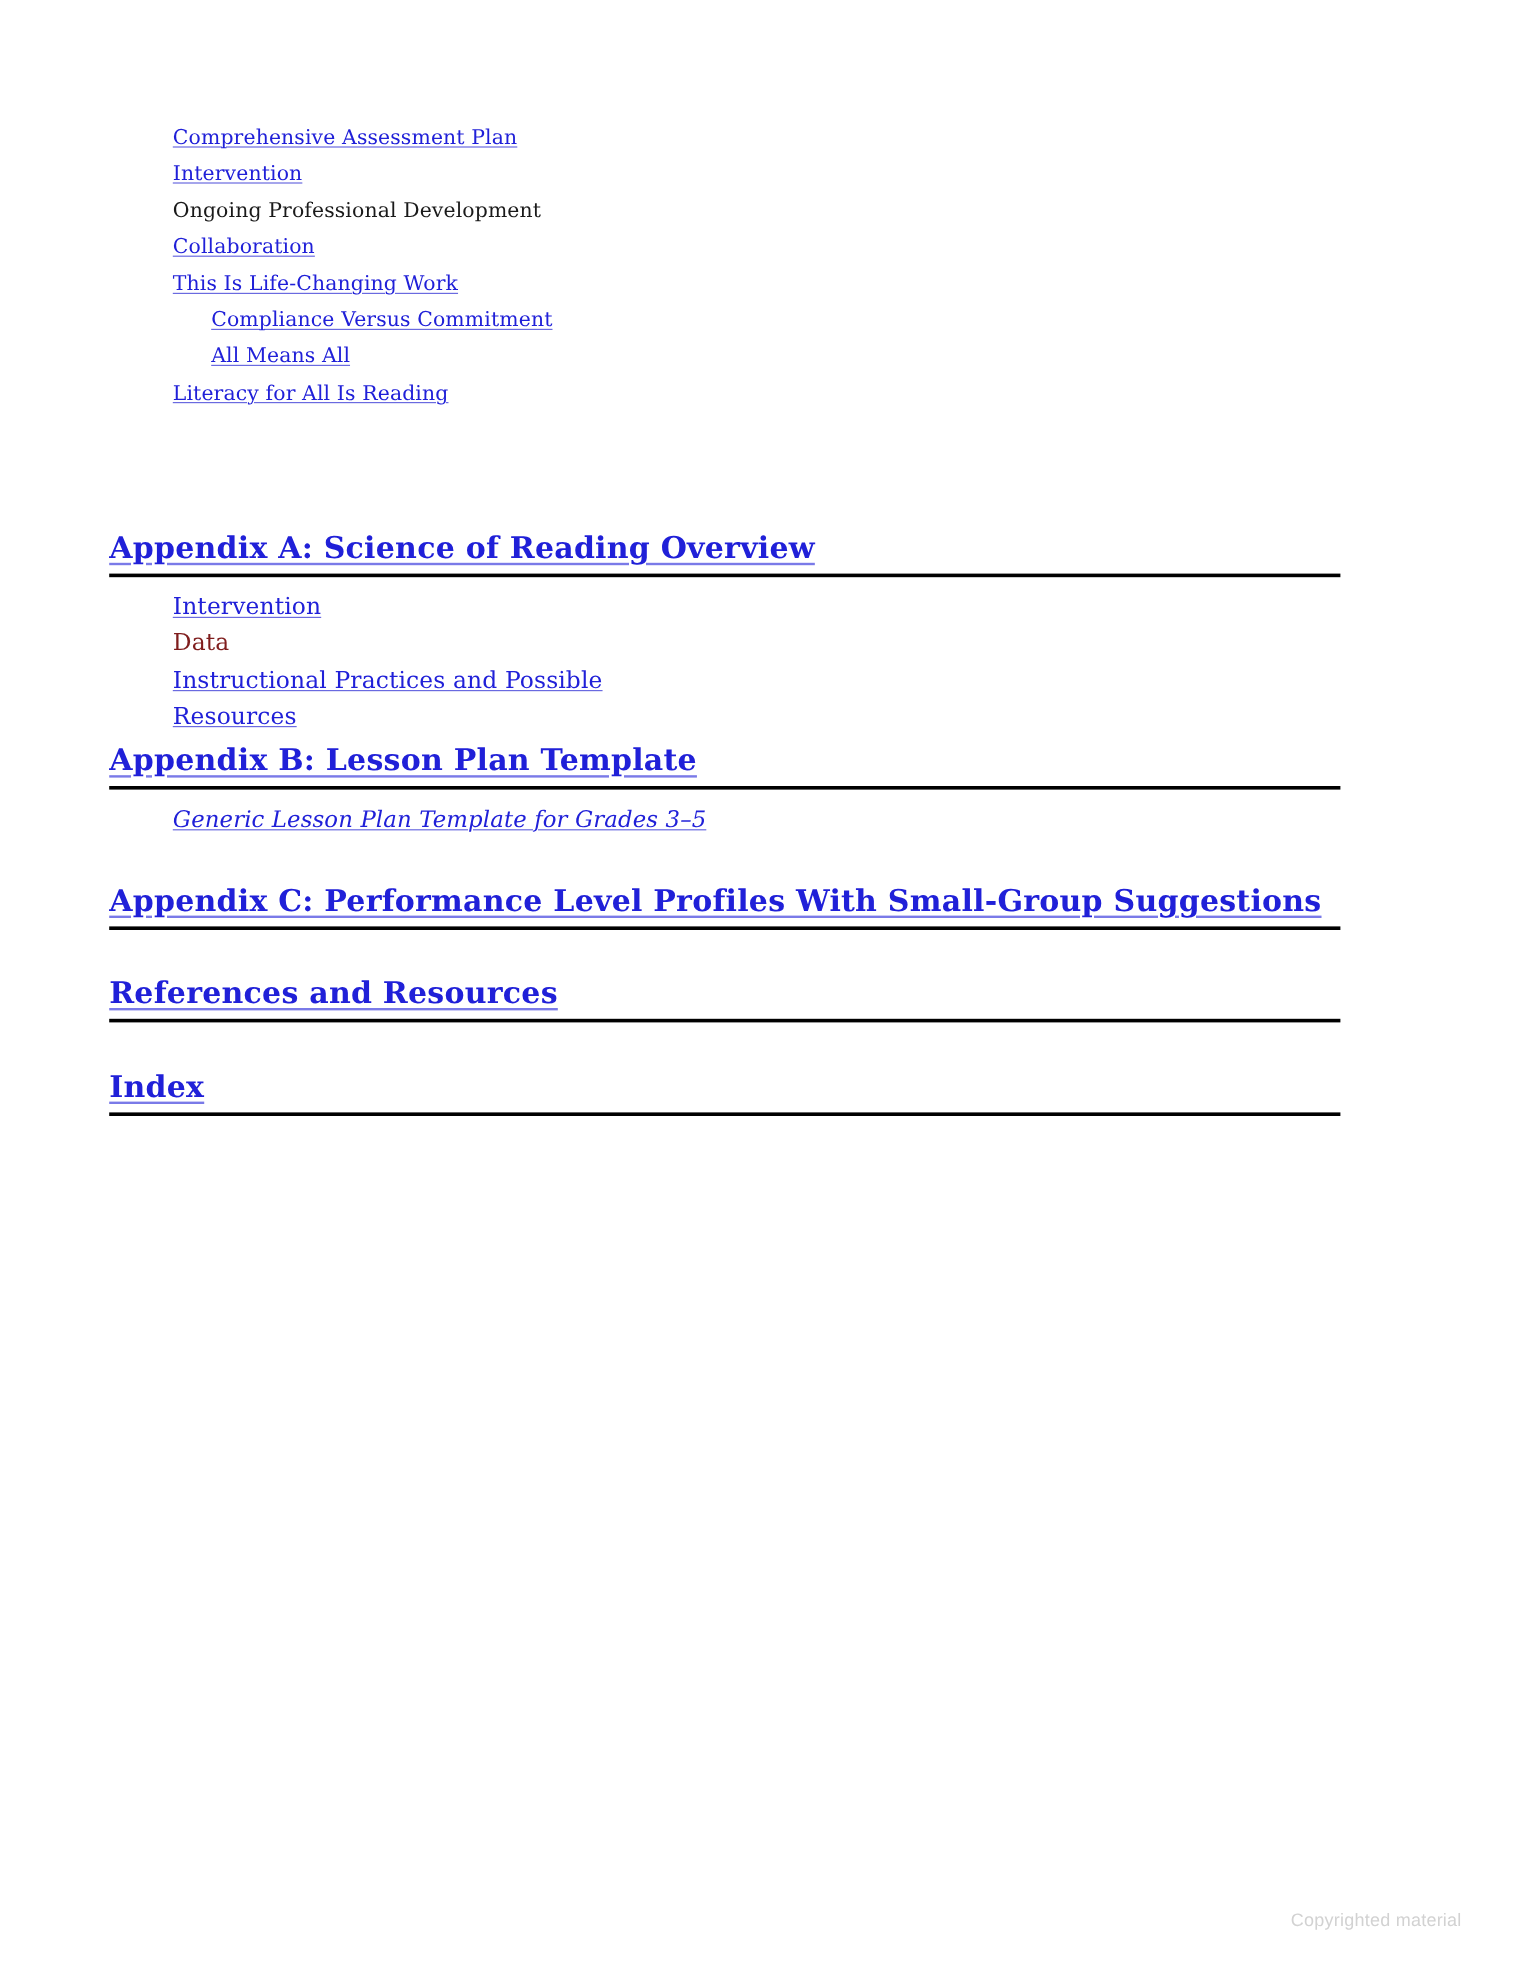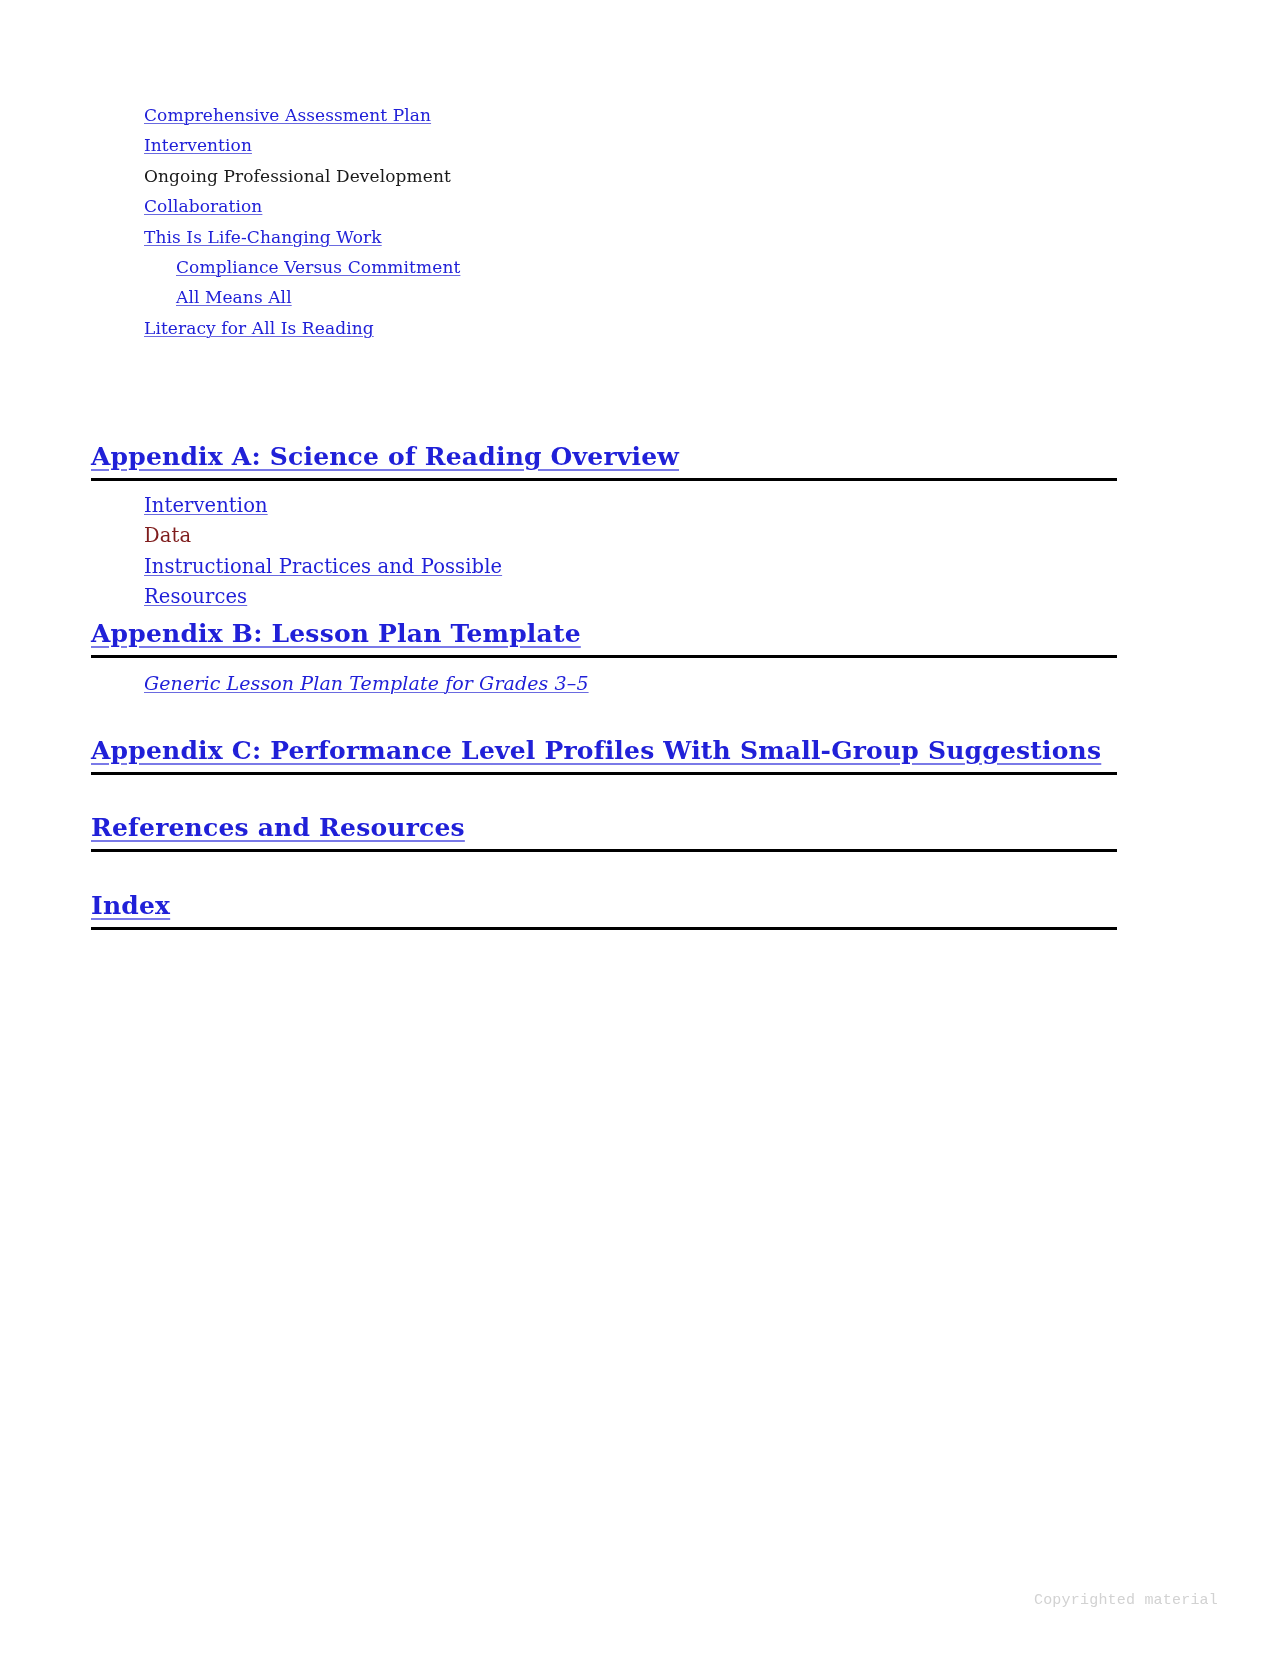--- a/index.html
+++ b/index.html
@@ -111,21 +111,21 @@
   .sub-entry.italic {
     font-style: italic;
     font-size: 19px;
   }
 
   
   .copyright-watermark {
     position: absolute;
     right: 62px;
     bottom: 48px;
-    font-family: Liberation Mono, monospace;
+    font-family: Liberation Sans, sans-serif;
     font-size: 15px;
     color: #d2d2d2;
     letter-spacing: 0.2px;
     white-space: nowrap;
   }
 </style>
 </head>
 <body>
 
 <div class="page">

